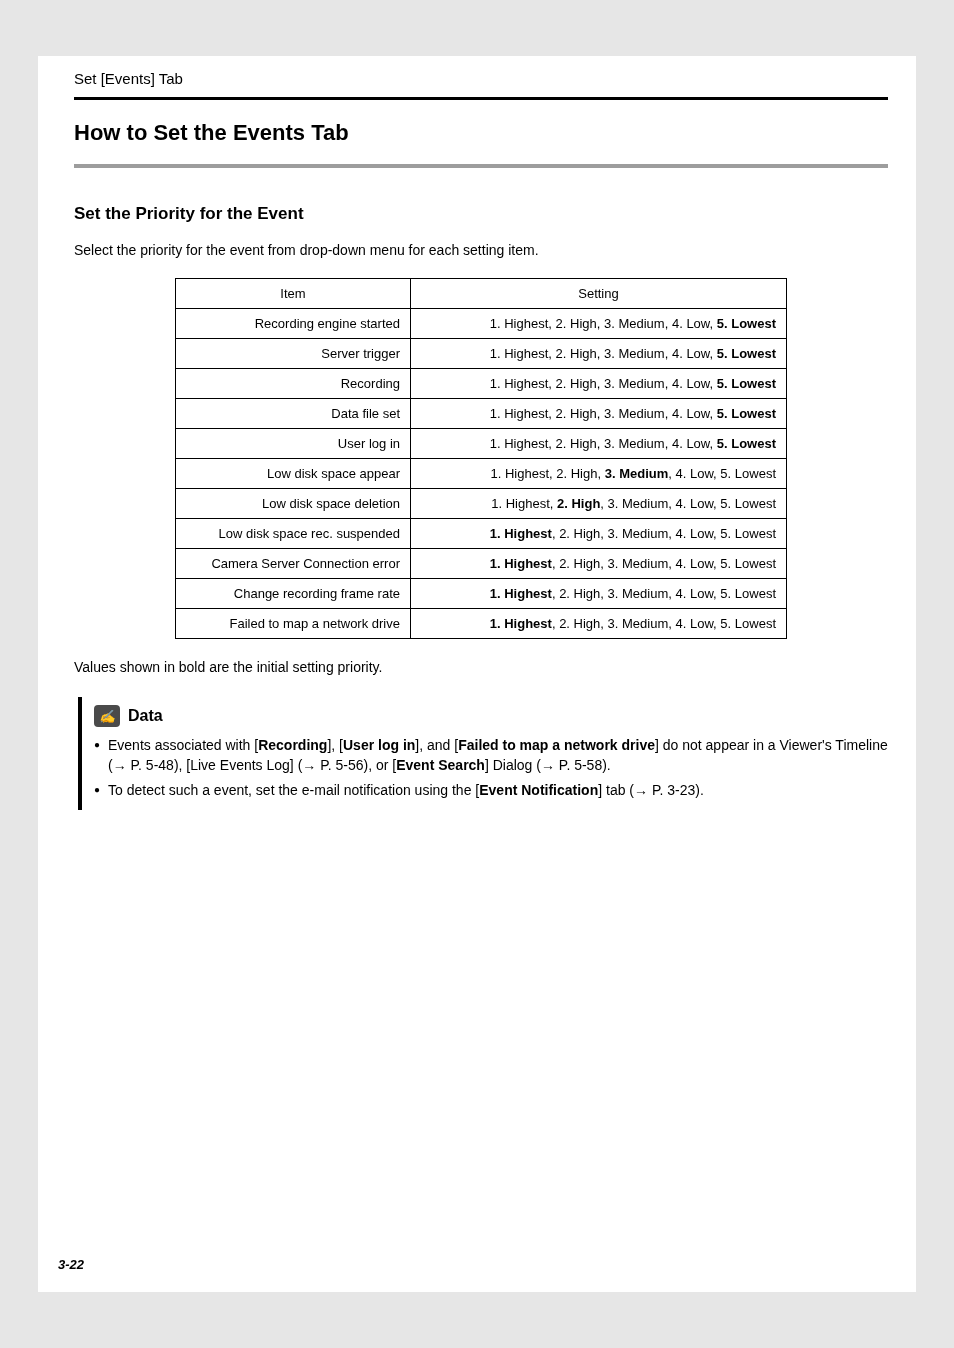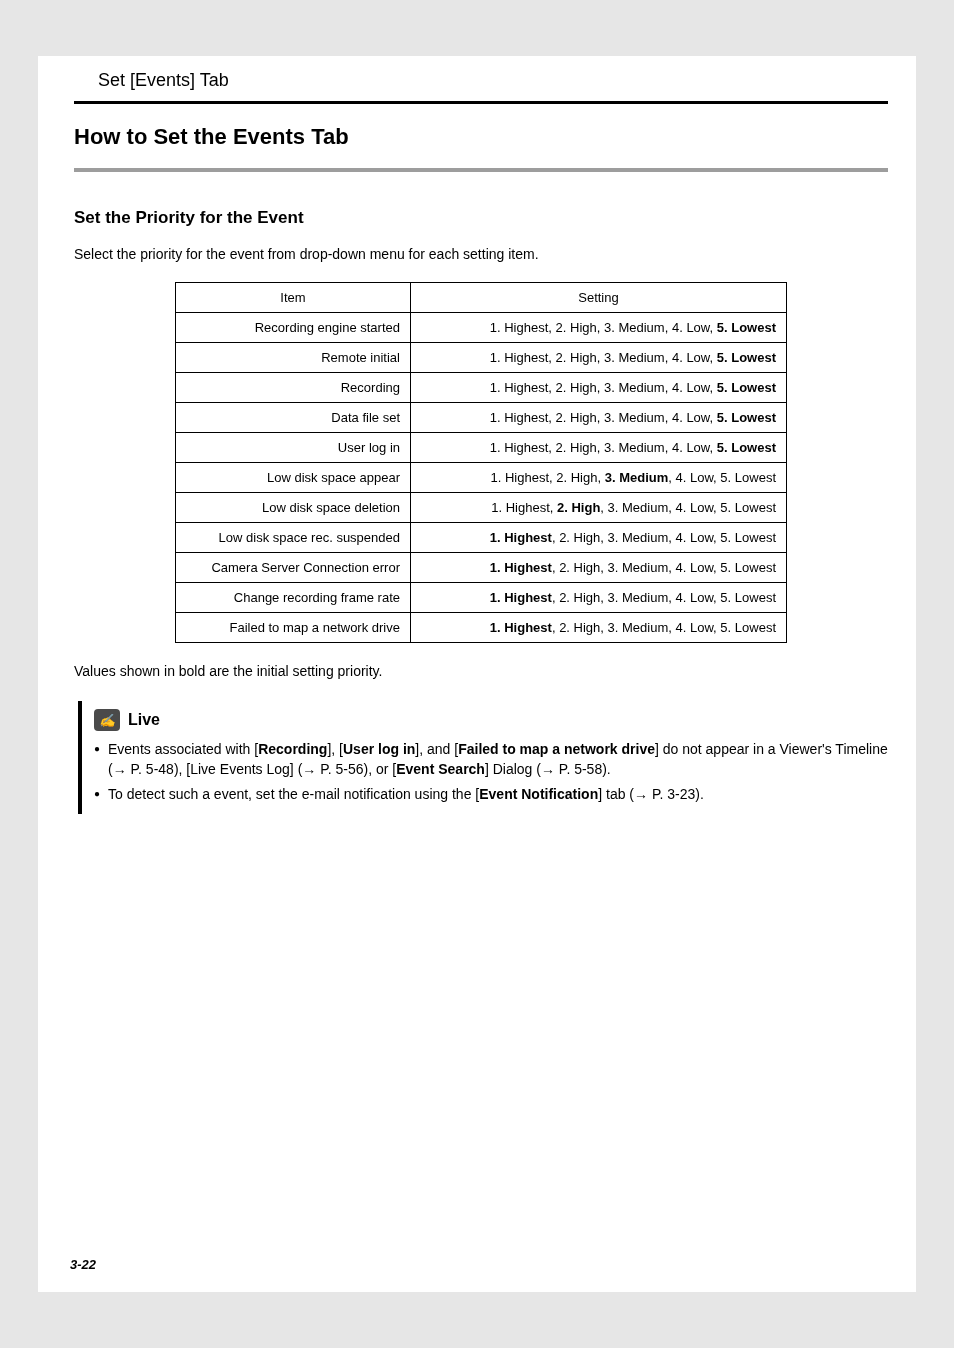--- a/index.html
+++ b/index.html
@@ -12,23 +12,22 @@
     position: relative;
   }
   .page {
     background: #ffffff;
     width: 100%;
     height: 1236px;
     padding: 14px 28px 0 36px;
     position: relative;
   }
   .header-label {
-    font-size: 18px;
+    font-size: 15px;
     margin-bottom: 10px;
-    margin-left: 24px;
   }
   .top-divider {
     border: none;
     border-top: 3px solid #000;
     margin-bottom: 20px;
   }
   .section-title {
     font-size: 22px;
     font-weight: bold;
     margin-bottom: 18px;
@@ -105,21 +104,21 @@
   .note-list li::before {
     content: "●";
     position: absolute;
     left: 0;
     font-size: 10px;
     top: 3px;
   }
   .arrow { font-family: "Arial Unicode MS", Arial; }
   .page-num {
     position: absolute;
-    left: 32px;
+    left: 20px;
     bottom: 20px;
     font-size: 13px;
     font-style: italic;
     font-weight: bold;
   }
 </style>
 </head>
 <body>
 
 <div class="page">
@@ -139,21 +138,21 @@
         <th class="col-item">Item</th>
         <th>Setting</th>
       </tr>
     </thead>
     <tbody id="priority-tbody">
         <tr>
           <td class="col-item">Recording engine started</td>
           <td><span>1. Highest</span>, <span>2. High</span>, <span>3. Medium</span>, <span>4. Low</span>, <span class="bold">5. Lowest</span></td>
         </tr>
         <tr>
-          <td class="col-item">Remote initial</td>
+          <td class="col-item">Server trigger</td>
           <td><span>1. Highest</span>, <span>2. High</span>, <span>3. Medium</span>, <span>4. Low</span>, <span class="bold">5. Lowest</span></td>
         </tr>
         <tr>
           <td class="col-item">Recording</td>
           <td><span>1. Highest</span>, <span>2. High</span>, <span>3. Medium</span>, <span>4. Low</span>, <span class="bold">5. Lowest</span></td>
         </tr>
         <tr>
           <td class="col-item">Data file set</td>
           <td><span>1. Highest</span>, <span>2. High</span>, <span>3. Medium</span>, <span>4. Low</span>, <span class="bold">5. Lowest</span></td>
         </tr>
@@ -186,21 +185,21 @@
           <td><span class="bold">1. Highest</span>, <span>2. High</span>, <span>3. Medium</span>, <span>4. Low</span>, <span>5. Lowest</span></td>
         </tr>
       </tbody>
   </table>
 
   <p class="caption">Values shown in bold are the initial setting priority.</p>
 
   <div class="note-box">
     <div class="note-header">
       <span class="note-icon">✍</span>
-      <span class="note-title">Live</span>
+      <span class="note-title">Data</span>
     </div>
     <ul class="note-list">
       <li>
         <span>Events associated with [</span><span class="bold">Recording</span><span>], [</span><span class="bold">User log in</span><span>], and [</span><span class="bold">Failed to map a network drive</span><span>] do not appear in a Viewer's Timeline (</span><span class="arrow">→</span><span> P. 5-48), [Live Events Log] (</span><span class="arrow">→</span><span> P. 5-56), or [</span><span class="bold">Event Search</span><span>] Dialog (</span><span class="arrow">→</span><span> P. 5-58).</span>
       </li>
       <li>
         <span>To detect such a event, set the e-mail notification using the [</span><span class="bold">Event Notification</span><span>] tab (</span><span class="arrow">→</span><span> P. 3-23).</span>
       </li>
     </ul>
   </div>

